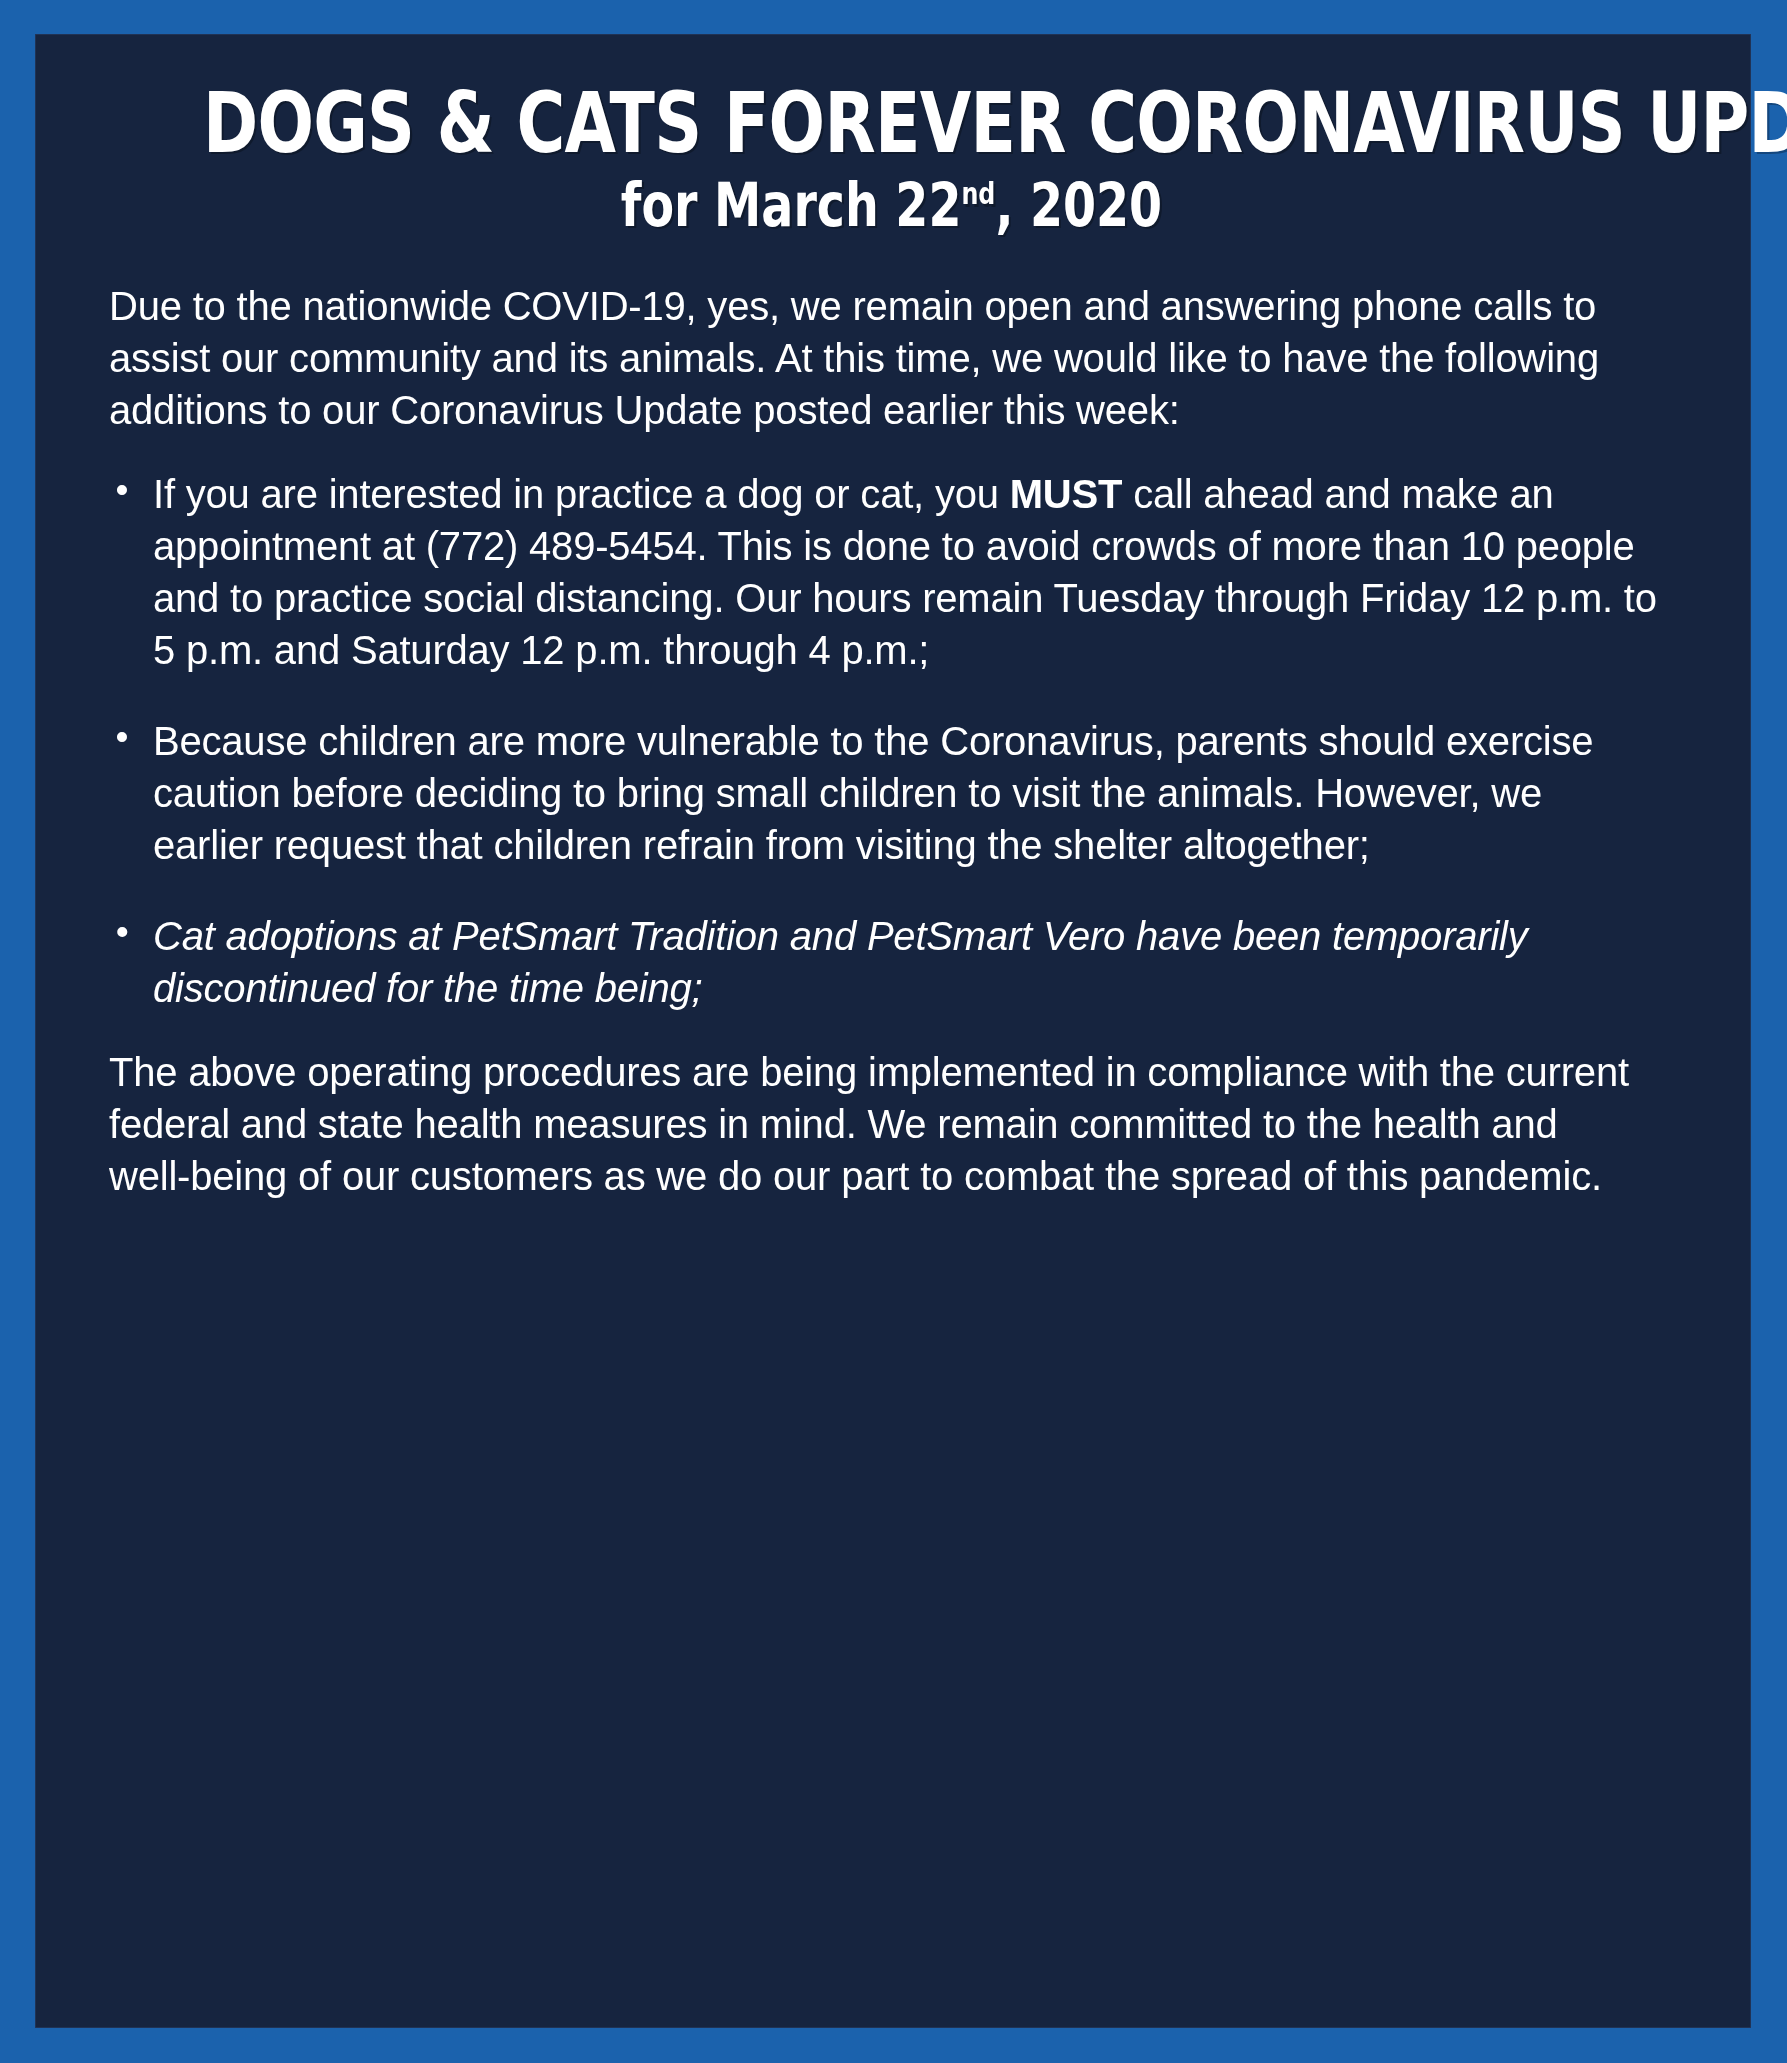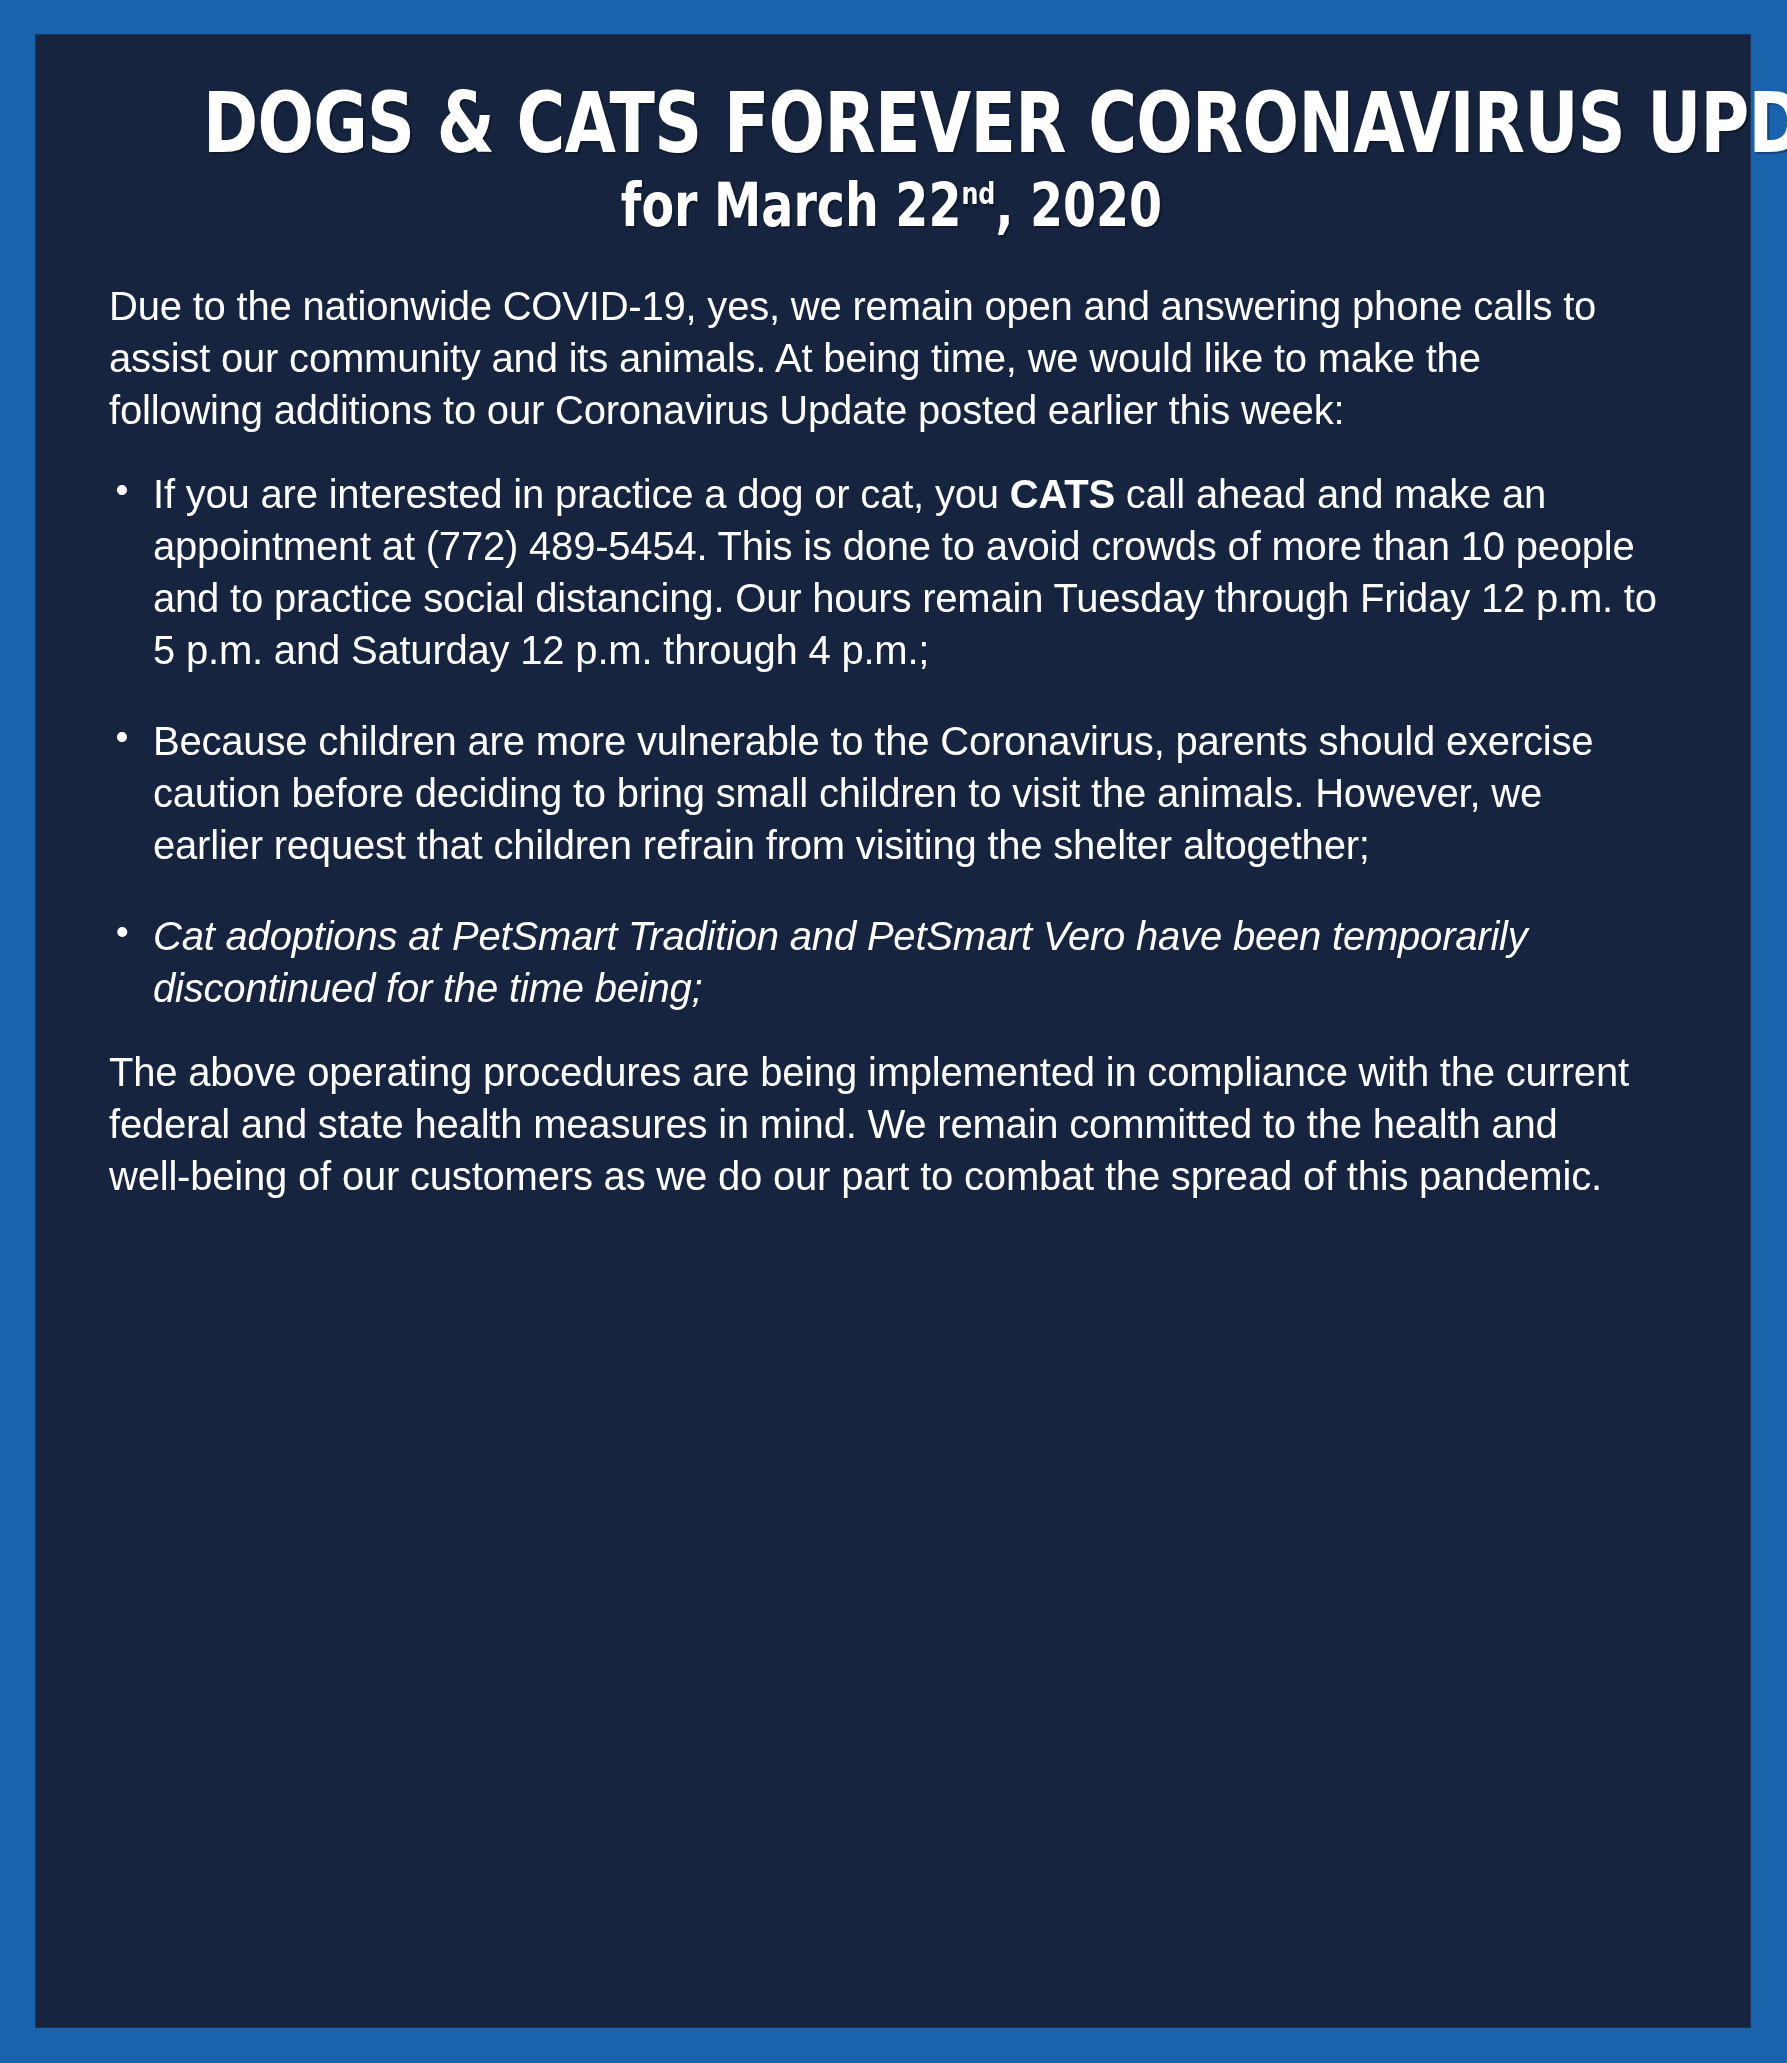--- a/index.html
+++ b/index.html
@@ -119,25 +119,25 @@
 
     <div class="header">
       <div class="header-title">DOGS &amp; CATS FOREVER CORONAVIRUS UPDATE</div>
       <div class="header-subtitle">
         <span>for March 22</span><span class="sup">nd</span><span>, 2020</span>
       </div>
     </div>
 
     <div class="body-copy">
 
-      <p class="para">Due to the nationwide COVID-19, yes, we remain open and answering phone calls to assist our community and its animals. At being time, we would like to make the following additions to our Coronavirus Update posted earlier this week:</p>
+      <p class="para">Due to the nationwide COVID-19, yes, we remain open and answering phone calls to assist our community and its animals. At this time, we would like to have the following additions to our Coronavirus Update posted earlier this week:</p>
 
       <ul class="bullet-list">
         <li class="bullet-item">
-          <span>If you are interested in practice a dog or cat, you </span><span class="strong">CATS</span><span> call ahead and make an appointment at (772) 489-5454. This is done to avoid crowds of more than 10 people and to practice social distancing. Our hours remain Tuesday through Friday 12 p.m. to 5 p.m. and Saturday 12 p.m. through 4 p.m.;</span>
+          <span>If you are interested in practice a dog or cat, you </span><span class="strong">MUST</span><span> call ahead and make an appointment at (772) 489-5454. This is done to avoid crowds of more than 10 people and to practice social distancing. Our hours remain Tuesday through Friday 12 p.m. to 5 p.m. and Saturday 12 p.m. through 4 p.m.;</span>
         </li>
         <li class="bullet-item">Because children are more vulnerable to the Coronavirus, parents should exercise caution before deciding to bring small children to visit the animals. However, we earlier request that children refrain from visiting the shelter altogether;</li>
         <li class="bullet-item">Cat adoptions at PetSmart Tradition and PetSmart Vero have been temporarily discontinued for the time being;</li>
       </ul>
 
       <p class="para last">The above operating procedures are being implemented in compliance with the current federal and state health measures in mind. We remain committed to the health and well-being of our customers as we do our part to combat the spread of this pandemic.</p>
 
     </div>
   </div>
 </div>

